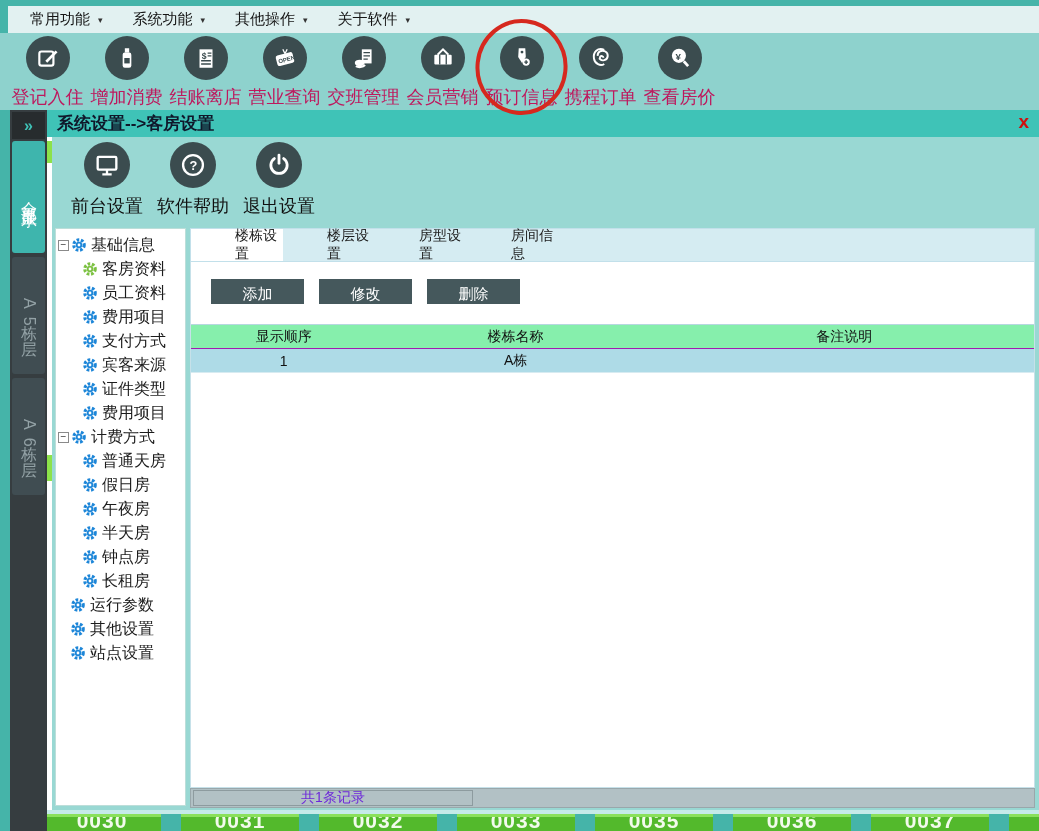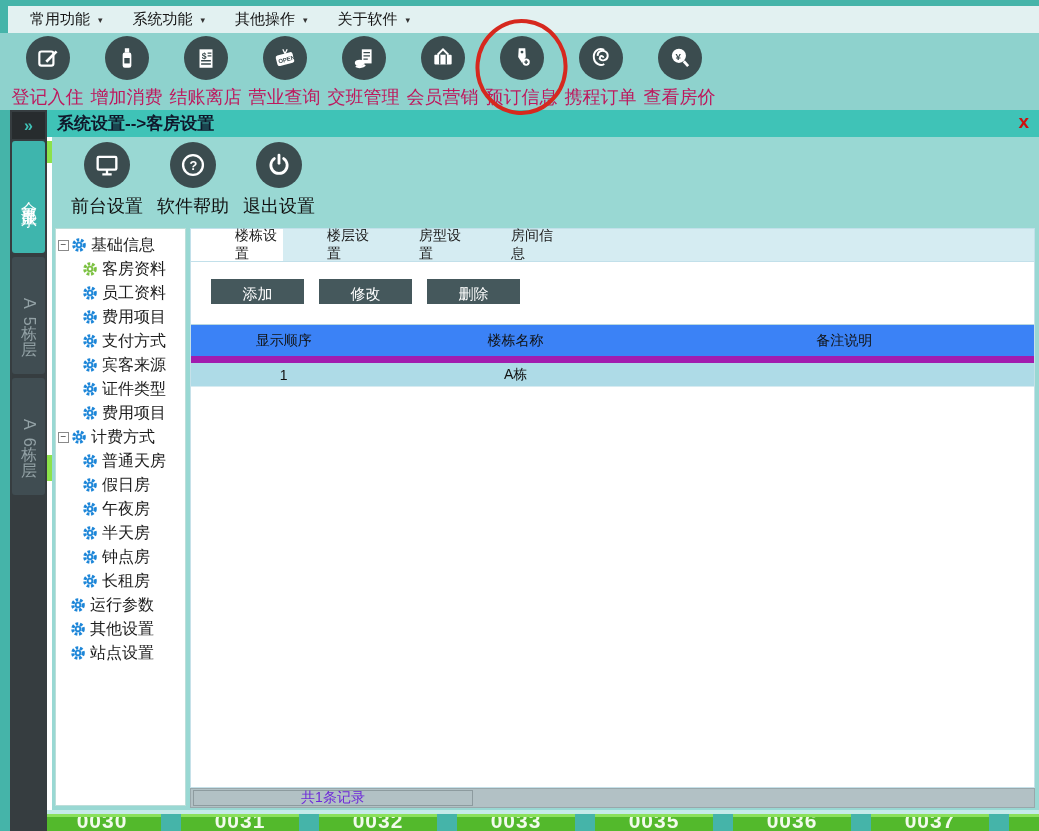--- a/index.html
+++ b/index.html
@@ -76,21 +76,21 @@
   .tabs-bar { height:34px; background:#d5ecf2; border:1px solid #c2e0ea; display:flex; }
   .tab { width:92px; display:flex; align-items:center; justify-content:center;
     font-size:14px; color:#1c1c1c; cursor:default;padding-left:44px; }
   .tab.active { background:#ffffff; }
   .content-body { position:absolute; left:0; top:34px; width:845px; height:526px;
     background:#ffffff; border:1px solid #c6e1e9; border-top:none; }
   .actions { margin:17px 0 0 20px; display:flex; gap:15px; }
   .action-btn { width:93px; height:25px; background:#45585c; color:#ffffff; font-size:15px;
     border:none; display:flex; align-items:flex-end; justify-content:center; cursor:default; }
   .table { margin-top:20px; }
-  .thead { height:39px; background:#3b82f6; border-top:1px solid #b7d7e0; border-bottom:7px solid #a21caf; display:flex; }
+  .thead { height:25px; background:#86efac; border-top:1px solid #b7d7e0; border-bottom:1px solid #a21caf; display:flex; }
   .hcell { display:flex; align-items:center; justify-content:center; font-size:14px; color:#111; }
   .c1 { width:22%; } .c2 { width:33%; } .c3 { width:45%; }
   .trow { height:24px; background:#aedbe7; border-bottom:1px solid #d7ebf1; display:flex; }
   .tcell { display:flex; align-items:center; justify-content:center; font-size:14px; color:#111; }
   .status-bar { position:absolute; left:0; bottom:0; width:845px; height:20px;
     background:#b2c1c5; border:1px solid #99a7ab; }
   .status-cell { position:absolute; left:2px; top:1px; width:280px; height:16px;
     border:1px solid #8d9b9f; display:flex; align-items:center; justify-content:center;
     font-size:14px; color:#6d28d9; }
 

